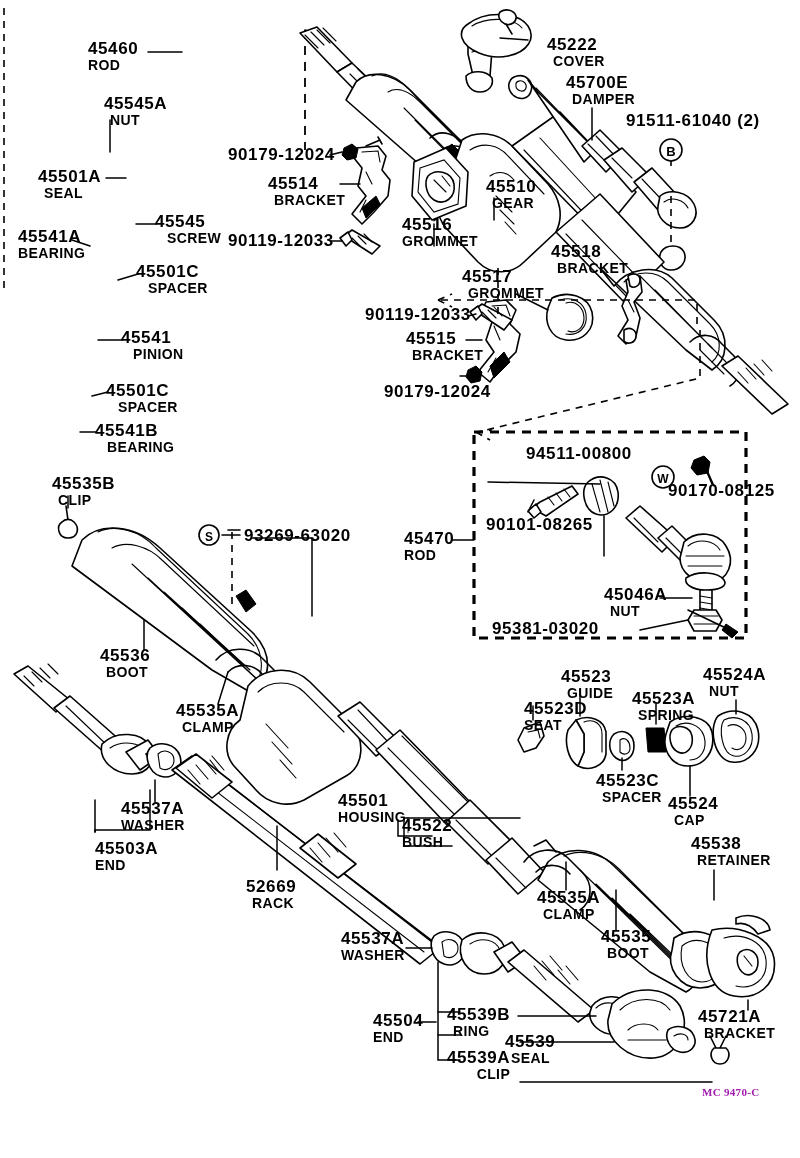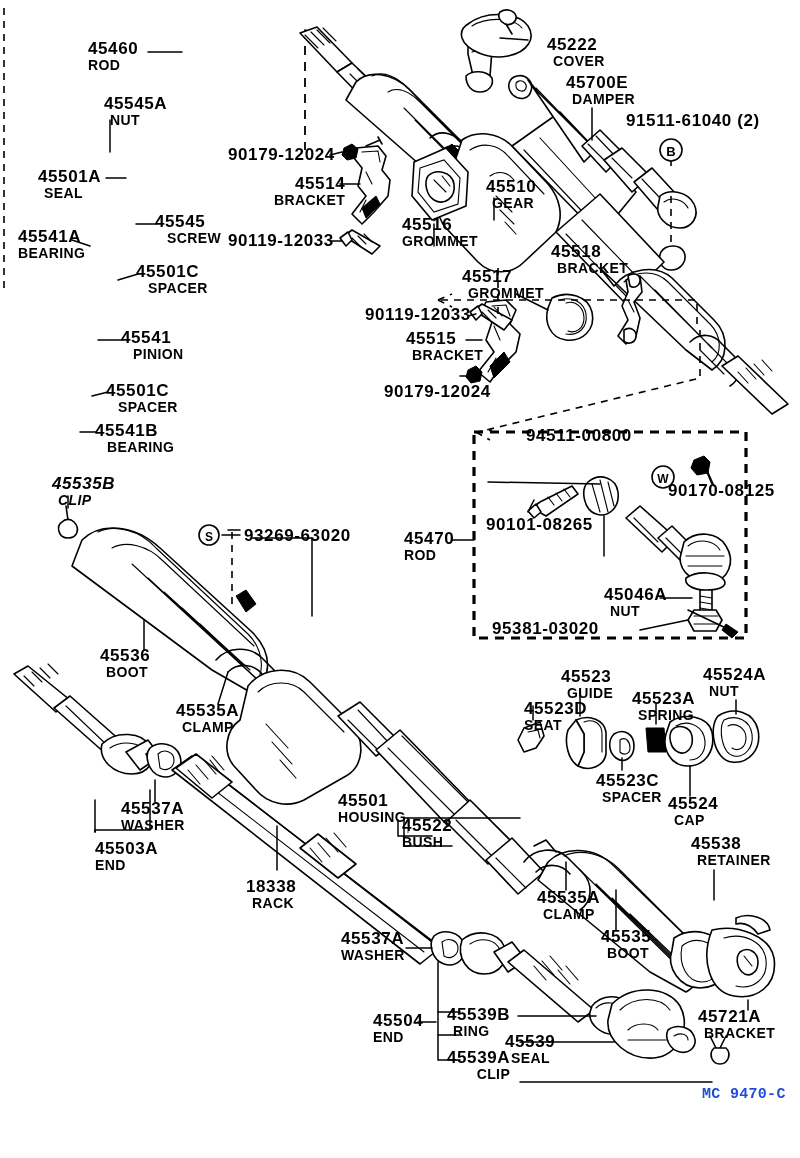--- a/index.html
+++ b/index.html
@@ -33,25 +33,25 @@
     font-weight:bold;
     font-size:14px;
     letter-spacing:0.4px;
     margin-top:1px;
   }
   .lbl.ctr{}
   .lbl.ind .desc{margin-left:6px;}
   .lbl.ind2 .desc{margin-left:12px;}
   #footcode{
     position:absolute;
-    font-family:Liberation Mono, monospace;
+    font-family:Liberation Serif, serif;
     font-weight:bold;
-    font-size:15px;
+    font-size:11px;
     letter-spacing:0.3px;
-    color:#1d4ed8;
+    color:#a21caf;
   }
 </style>
 </head>
 <body>
 
 <div id="sheet">
 
   <svg id="art" viewBox="0 0 800 1158">
     <defs>
       <style>
@@ -480,21 +480,21 @@
   <div class="lbl ind2" id="l-45501C-bot" style="left:106px; top:382px;">
     <span class="num">45501C</span>
     <span class="desc">SPACER</span>
   </div>
 
   <div class="lbl ind2" id="l-45541B" style="left:95px;  top:422px;">
     <span class="num">45541B</span>
     <span class="desc">BEARING</span>
   </div>
 
-  <div class="lbl ind" id="l-45535B" style="left:52px;  top:475px;font-style:italic;">
+  <div class="lbl ind" id="l-45535B" style="left:52px;  top:475px;">
     <span class="num">45535B</span>
     <span class="desc">CLIP</span>
   </div>
 
   <div class="lbl ind" id="l-45536" style="left:100px; top:647px;">
     <span class="num">45536</span>
     <span class="desc">BOOT</span>
   </div>
 
   <div class="lbl ind" id="l-45535A-up" style="left:176px; top:702px;">
@@ -520,21 +520,21 @@
   <div class="lbl" id="l-91511" style="left:626px; top:112px;">
     <span class="num">91511-61040 (2)</span>
     <span class="desc"></span>
   </div>
 
   <div class="lbl" id="l-90179-top" style="left:228px; top:146px;">
     <span class="num">90179-12024</span>
     <span class="desc"></span>
   </div>
 
-  <div class="lbl ind" id="l-45514" style="left:268px; top:175px;text-align:right;">
+  <div class="lbl ind" id="l-45514" style="left:268px; top:175px;">
     <span class="num">45514</span>
     <span class="desc">BRACKET</span>
   </div>
 
   <div class="lbl" id="l-90119-top" style="left:228px; top:232px;">
     <span class="num">90119-12033</span>
     <span class="desc"></span>
   </div>
 
   <div class="lbl ctr" id="l-45516" style="left:402px; top:216px;">
@@ -565,21 +565,21 @@
   <div class="lbl ind" id="l-45515" style="left:406px; top:330px;">
     <span class="num">45515</span>
     <span class="desc">BRACKET</span>
   </div>
 
   <div class="lbl" id="l-90179-bot" style="left:384px; top:383px;">
     <span class="num">90179-12024</span>
     <span class="desc"></span>
   </div>
 
-  <div class="lbl" id="l-94511" style="left:526px; top:427px;">
+  <div class="lbl" id="l-94511" style="left:526px; top:445px;">
     <span class="num">94511-00800</span>
     <span class="desc"></span>
   </div>
 
   <div class="lbl" id="l-90170" style="left:668px; top:482px;">
     <span class="num">90170-08125</span>
     <span class="desc"></span>
   </div>
 
   <div class="lbl" id="l-90101" style="left:486px; top:516px;">
@@ -611,21 +611,21 @@
     <span class="num">45537A</span>
     <span class="desc">WASHER</span>
   </div>
 
   <div class="lbl" id="l-45501" style="left:338px; top:792px;">
     <span class="num">45501</span>
     <span class="desc">HOUSING</span>
   </div>
 
   <div class="lbl ind" id="l-45521" style="left:246px; top:878px;">
-    <span class="num">18338</span>
+    <span class="num">52669</span>
     <span class="desc">RACK</span>
   </div>
 
   <div class="lbl" id="l-45522" style="left:402px; top:817px;">
     <span class="num">45522</span>
     <span class="desc">BUSH</span>
   </div>
 
   <div class="lbl" id="l-45523D" style="left:524px; top:700px;">
     <span class="num">45523D</span>

